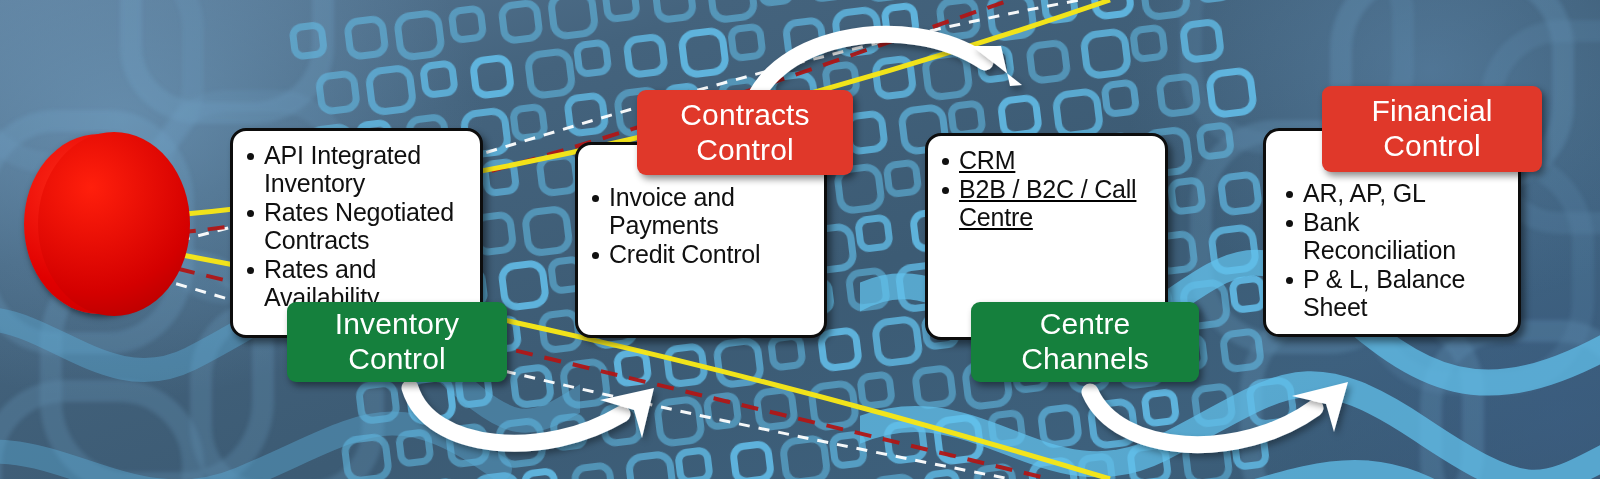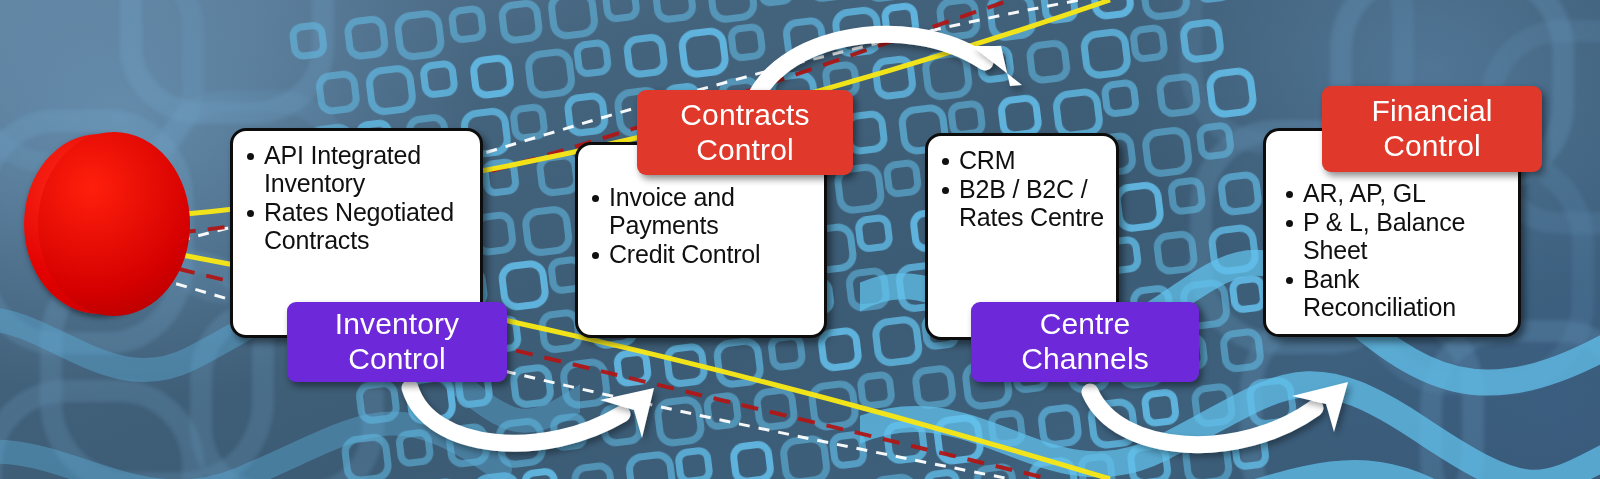--- a/index.html
+++ b/index.html
@@ -87,21 +87,21 @@
     display:flex;align-items:center;justify-content:center;
     text-align:center;
     font-size:30px;
     line-height:1.16;
     box-shadow:3px 4px 7px rgba(0,0,0,.45);
     box-sizing:border-box;
     padding:6px 14px;
     letter-spacing:.1px;
   }
   .tag.red{background:#e0382a;}
-  .tag.blue{background:#6d28d9;}
+  .tag.blue{background:#15803d;}
 
   
   .hub{position:absolute;left:24px;top:130px;width:190px;height:190px;}
   .hub .disc-back{
     position:absolute;left:0;top:4px;width:150px;height:180px;
     border-radius:50%;
     background:radial-gradient(circle at 35% 30%, #ff2b18, #e00000 60%, #c00000 100%);
     box-shadow:2px 3px 6px rgba(0,0,0,.5);
   }
   .hub .disc-mid{
@@ -384,42 +384,43 @@
 
   <div class="hub">
     <div class="disc-back"></div>
     <div class="disc-mid"></div>
   </div>
 
   <div class="card" style="left:230px;top:128px;width:253px;height:210px;">
     <ul>
       <li>API Integrated Inventory</li>
       <li>Rates Negotiated Contracts</li>
+      <li>Rates and Availability</li>
     </ul>
   </div>
 
   <div class="card" style="left:575px;top:142px;width:252px;height:196px;padding-top:38px;">
     <ul>
       <li>Invoice and Payments</li>
       <li>Credit Control</li>
     </ul>
   </div>
 
-  <div class="card" style="left:925px;top:133px;width:194px;height:207px;">
+  <div class="card" style="left:925px;top:133px;width:243px;height:207px;text-decoration:underline;">
     <ul>
       <li>CRM</li>
-      <li>B2B / B2C / Rates Centre</li>
+      <li>B2B / B2C / Call Centre</li>
     </ul>
   </div>
 
   <div class="card" style="left:1263px;top:128px;width:258px;height:209px;padding-top:48px;padding-left:18px;">
     <ul>
       <li>AR, AP, GL</li>
+      <li>Bank Reconciliation</li>
       <li>P &amp; L, Balance Sheet</li>
-      <li>Bank Reconciliation</li>
     </ul>
   </div>
 
   <div class="tag red" style="left:637px;top:90px;width:216px;height:85px;flex-direction:column;">
     <span>Contracts</span>
     <span>Control</span>
   </div>
 
   <div class="tag red" style="left:1322px;top:86px;width:220px;height:86px;flex-direction:column;">
     <span>Financial</span>

